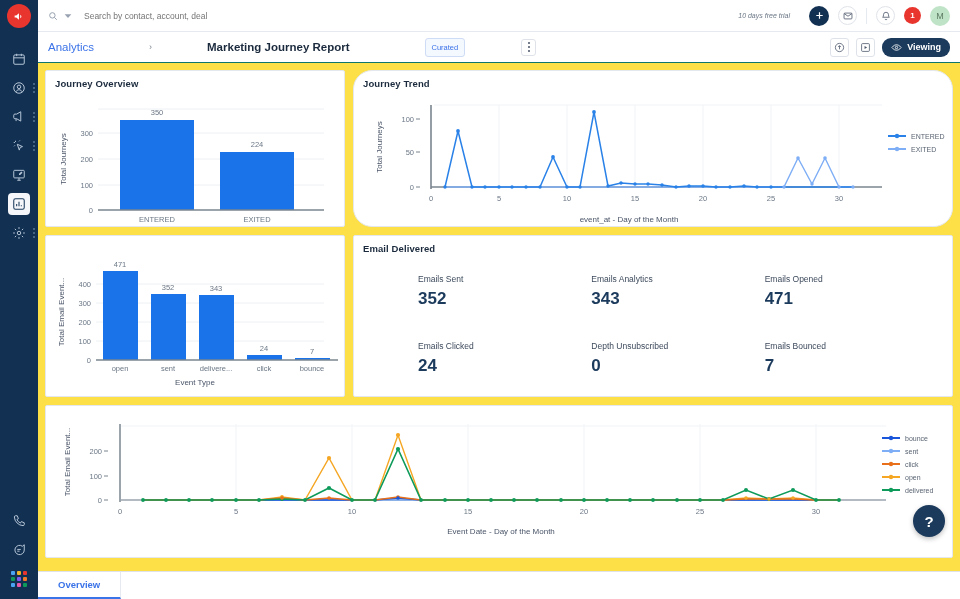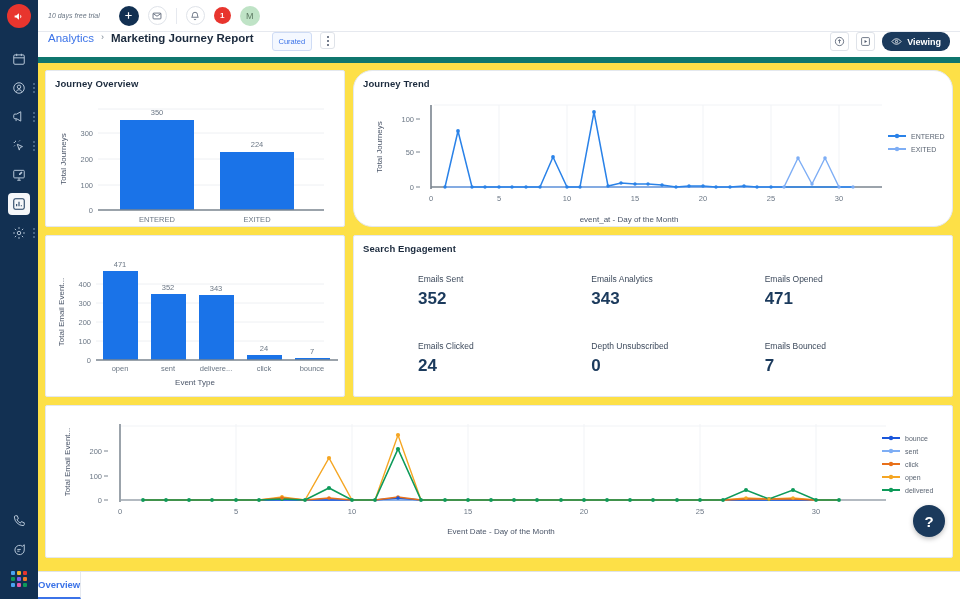--- a/index.html
+++ b/index.html
@@ -70,28 +70,28 @@
     font-weight: bold; cursor: pointer;
   }
   .avatar {
     width: 20px; height: 20px; border-radius: 50%; background: #bfe3c6; color: #5d7a63;
     font-size: 9px; display: flex; align-items: center; justify-content: center; cursor: pointer;
   }
   .vdiv { width: 1px; height: 16px; background: #e6e9ef; }
 
   
   .crumbbar {
-    height: 31px; background: #fff; display: flex; align-items: flex-start;
-    padding: 0 10px; flex: 0 0 31px; border-bottom: 6px solid #0f766e;
+    height: 31px; background: #fff; display: flex; align-items: center;
+    padding: 0 10px; flex: 0 0 31px; border-bottom: 1px solid #0f766e; gap: 48px;
   }
   .crumb-link { color: #3b73e8; font-size: 11.5px; cursor: pointer; }
   .crumb-sep { color: #7b8794; font-size: 9px; margin: 0 7px; }
   .crumb-title { color: #1b2a3d; font-size: 11.5px; font-weight: 600; }
   .badge-curated {
-    margin-left: 18px; border: 1px solid #cfdcf5; color: #3b73e8; background: #f4f8ff;
+    margin-left: 27px; border: 1px solid #cfdcf5; color: #3b73e8; background: #f4f8ff;
     font-size: 7.5px; padding: 4px 6px; border-radius: 3px; cursor: pointer;
   }
   .kebab {
     margin-left: 8px; width: 15px; height: 17px; border: 1px solid #dfe3e9; border-radius: 3px;
     display: flex; flex-direction: column; align-items: center; justify-content: center; gap: 2px;
     cursor: pointer; background:#fff;
   }
   .kebab i { width: 2px; height: 2px; background: #4a5568; border-radius: 50%; display: block; }
   .crumb-right { margin-left: auto; display: flex; align-items: center; gap: 7px; }
   .sq-btn {
@@ -138,21 +138,21 @@
   .kpi.r2 { padding-top: 32px; }
   .kpi-label { font-size: 8.5px; color: #3d4a5c; margin-bottom: 5px; }
   .kpi-value { font-size: 17px; color: #1b3a5c; font-weight: 600; }
 
   
   .tabbar {
     height: 28px; background: #fff; border-top: 1px solid #dfe3e9;
     display: flex; align-items: stretch; flex: 0 0 28px;
   }
   .tab {
-    display: flex; align-items: center; padding: 0 0; font-size: 9.5px;
+    display: flex; align-items: center; padding: 0 20px; font-size: 9.5px;
     color: #3d4a5c; cursor: pointer; border-right: 1px solid #e6e9ef; font-weight: 600;
   }
   .tab.active { color: #3b73e8; border-bottom: 2px solid #3b73e8; }
 
   .help-fab {
     position: absolute; right: 15px; bottom: 34px; width: 32px; height: 32px;
     border-radius: 50%; background: #1b3a5c; color: #fff; font-size: 15px;
     display: flex; align-items: center; justify-content: center; cursor: pointer;
     box-shadow: 0 2px 5px rgba(0,0,0,.25); z-index: 20; font-weight:bold;
   }
@@ -278,20 +278,34 @@
             <i style="background:#e85aa8"></i>
             <i style="background:#0e9a5a"></i>
         </span>
       </div>
     </div>
   </div>
 
   <div class="right">
 
     <div class="topbar">
+      <div class="search-wrap">
+        <span>
+          <svg width="10" height="10" viewBox="0 0 24 24" fill="none" stroke="#98a2b0" stroke-width="2.4">
+              <circle cx="10.5" cy="10.5" r="6.5"></circle>
+              <path d="M15.5 15.5L21 21"></path>
+            </svg>
+        </span>
+        <span>
+          <svg width="8" height="8" viewBox="0 0 12 12" fill="#98a2b0">
+              <path d="M1 3.5h10L6 9z"></path>
+            </svg>
+        </span>
+        <input class="search-input" value="" placeholder="Search by contact, account, deal" style="">
+      </div>
       <div class="top-right">
         <span class="trial-text">10 days free trial</span>
         <span class="circ-btn">
           <svg width="11" height="11" viewBox="0 0 24 24" stroke="#fff" stroke-width="2.6" fill="none">
               <path d="M12 5v14M5 12h14"></path>
             </svg>
         </span>
         <span class="icon-btn">
           <svg width="10" height="10" viewBox="0 0 24 24" fill="none" stroke="#4a5568" stroke-width="1.9">
               <rect x="2.5" y="5" width="19" height="14" rx="2"></rect>
@@ -480,21 +494,21 @@
             <text class="ax-label" x="74" y="135" text-anchor="middle">open</text>
             <text class="ax-label" x="122" y="135" text-anchor="middle">sent</text>
             <text class="ax-label" x="170" y="135" text-anchor="middle">delivere...</text>
             <text class="ax-label" x="218" y="135" text-anchor="middle">click</text>
             <text class="ax-label" x="266" y="135" text-anchor="middle">bounce</text>
           </svg>
           <div style="text-align:center;font-size:8px;color:#4a5568;margin-top:-4px">Event Type</div>
         </div>
 
         <div class="card c-ee">
-          <div class="card-title">Search Engagement</div>
+          <div class="card-title">Email Delivered</div>
           <div class="kpi-grid">
             <div class="kpi">
               <div class="kpi-label">Emails Sent</div>
               <div class="kpi-value">352</div>
             </div>
             <div class="kpi">
               <div class="kpi-label">Emails Analytics</div>
               <div class="kpi-value">343</div>
             </div>
             <div class="kpi">

